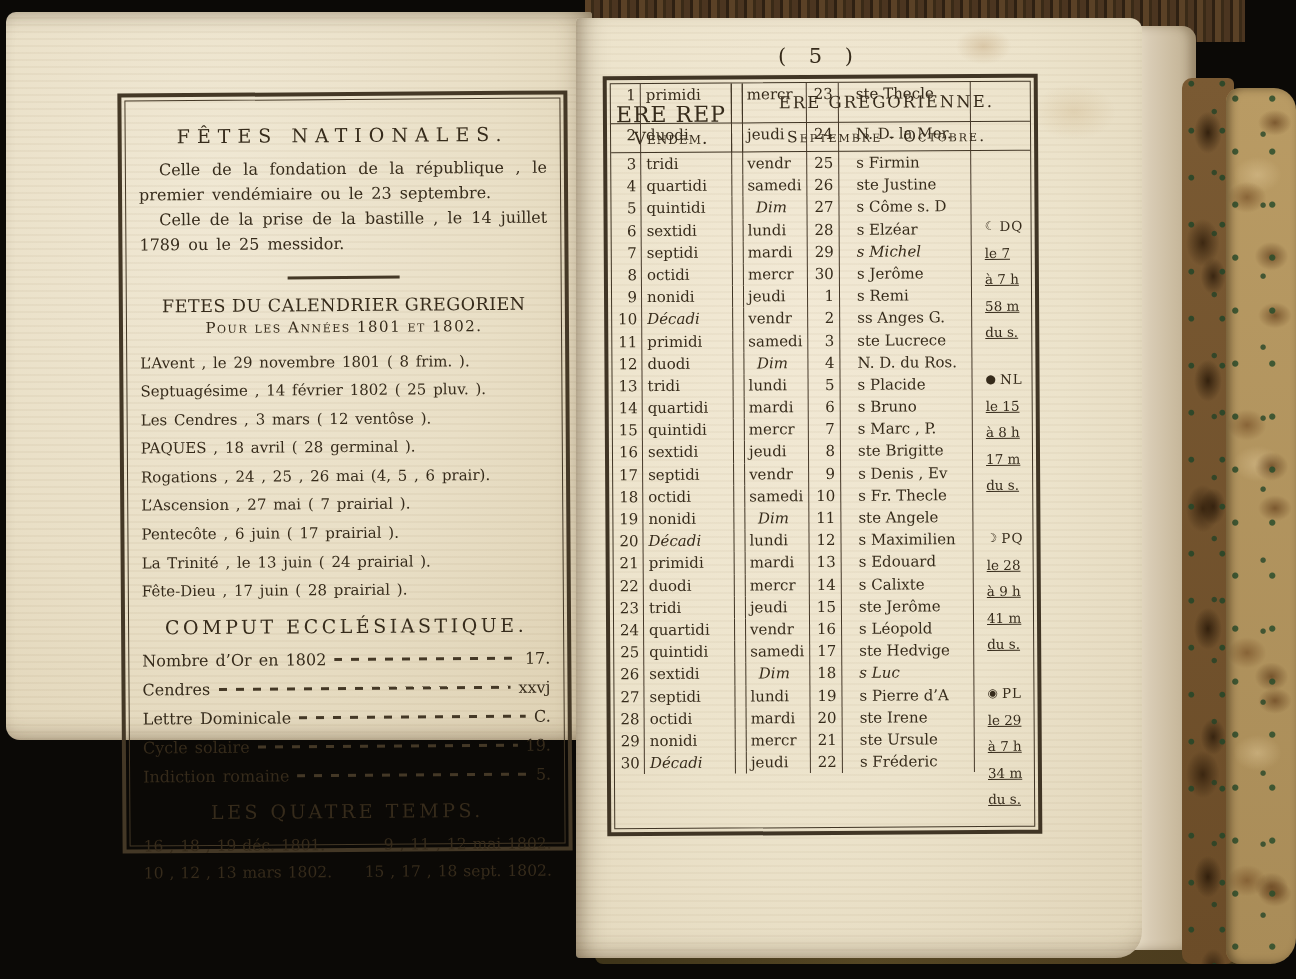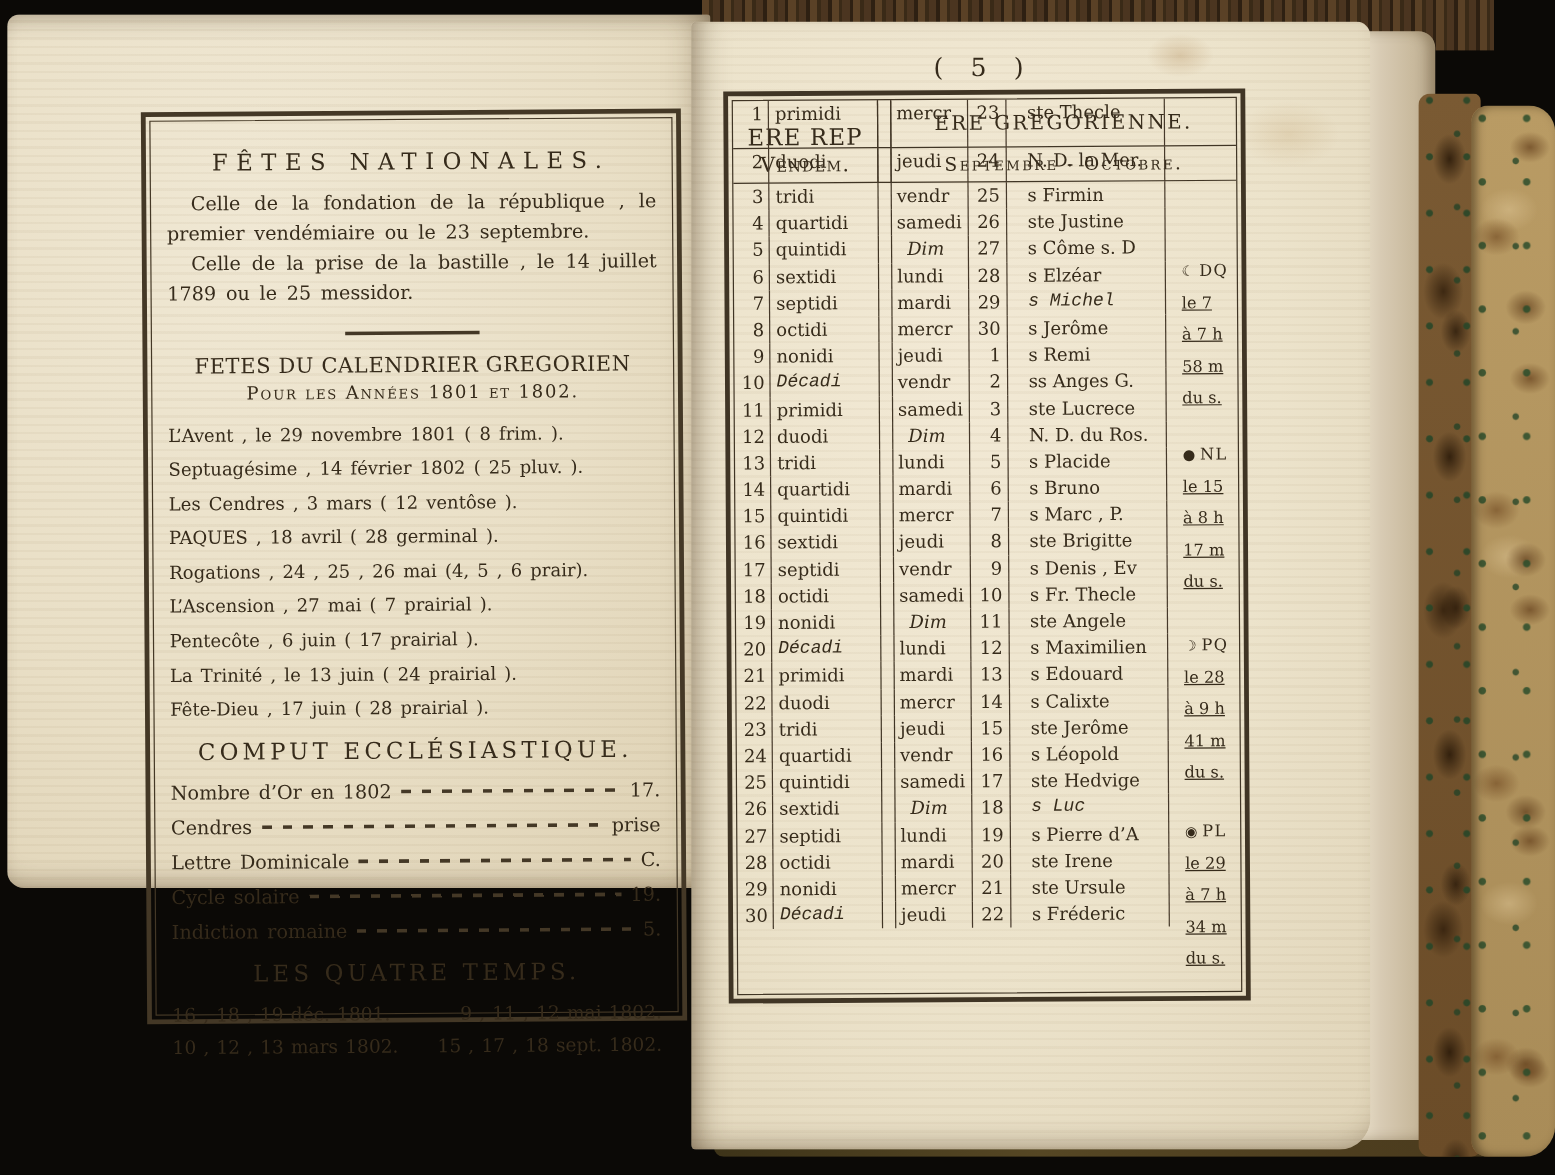--- a/index.html
+++ b/index.html
@@ -77,32 +77,32 @@
   
   .rp-pageno{position:absolute;left:30px;top:26px;width:427px;text-align:center;
      font-size:21px;letter-spacing:8px;}
   .rt-box{position:absolute;left:29px;top:57px;width:427px;height:752px;
      border:4px solid #403525;transform:rotate(-0.35deg);}
   .rt-inner{position:absolute;inset:3px;border:1.5px solid #403525;}
   .rt-grid{position:absolute;inset:0;display:grid;
      grid-template-columns:30px 90px 12px 64px 32px 132px 1fr;
      grid-template-rows:40px 29px;grid-auto-rows:22.2px;font-size:15px;}
   .hcell{display:flex;align-items:center;justify-content:center;border-bottom:1.6px solid #403525;}
-  .h1l{grid-column:1/3;font-size:19px;letter-spacing:1px;margin-top:22px;}
+  .h1l{grid-column:1/3;font-size:22px;letter-spacing:1px;margin-top:22px;}
   .h1r{grid-column:4/8;font-size:16.5px;letter-spacing:2px;}
   .h2l{grid-column:1/3;font-variant:small-caps;font-size:17px;letter-spacing:1px;}
   .h2r{grid-column:4/8;font-variant:small-caps;font-size:15.5px;letter-spacing:2px;}
   .drule{border-left:1.6px solid #403525;border-right:1.6px solid #403525;}
   .c-num{text-align:right;padding-right:4px;border-right:1.2px solid #46392a;line-height:22.2px;}
   .c-rep{padding-left:5px;line-height:22.2px;}
   .c-day{padding-left:4px;border-right:1.2px solid #46392a;line-height:22.2px;}
   .c-gnum{text-align:right;padding-right:5px;border-right:1.2px solid #46392a;line-height:22.2px;}
   .c-saint{padding-left:17px;border-right:1.2px solid #46392a;line-height:22.2px;white-space:nowrap;}
   .c-moon{}
-  .ital{font-style:italic;font-family:Liberation Mono, monospace;}
+  .ital{font-style:italic;}
   .dim{font-style:italic;text-align:center;padding-right:7px;padding-left:0;}
   .row{display:contents;}
   
   .moon-col{position:absolute;top:69px;right:0;width:49px;bottom:0;}
   .phase{position:absolute;left:3px;right:0;font-size:13.5px;line-height:26.5px;}
   .phase .pline{white-space:nowrap;text-decoration:underline;}
   .phase .psym{font-family:"DejaVu Sans","Liberation Sans",sans-serif;font-size:12px;}
   .moon-col .phase:nth-child(1){top:62px;}
   .moon-col .phase:nth-child(2){top:215px;}
   .moon-col .phase:nth-child(3){top:374px;}
@@ -144,21 +144,21 @@
         <div class="comput">
 
         <div class="ci">
             <span>Nombre d’Or en 1802</span>
             <span class="leader"></span>
             <span>17.</span>
           </div>
             <div class="ci">
             <span>Cendres</span>
             <span class="leader"></span>
-            <span>prise</span>
+            <span>xxvj</span>
           </div>
             <div class="ci">
             <span>Lettre Dominicale</span>
             <span class="leader"></span>
             <span>C.</span>
           </div>
             <div class="ci">
             <span>Cycle solaire</span>
             <span class="leader"></span>
             <span>19.</span>

